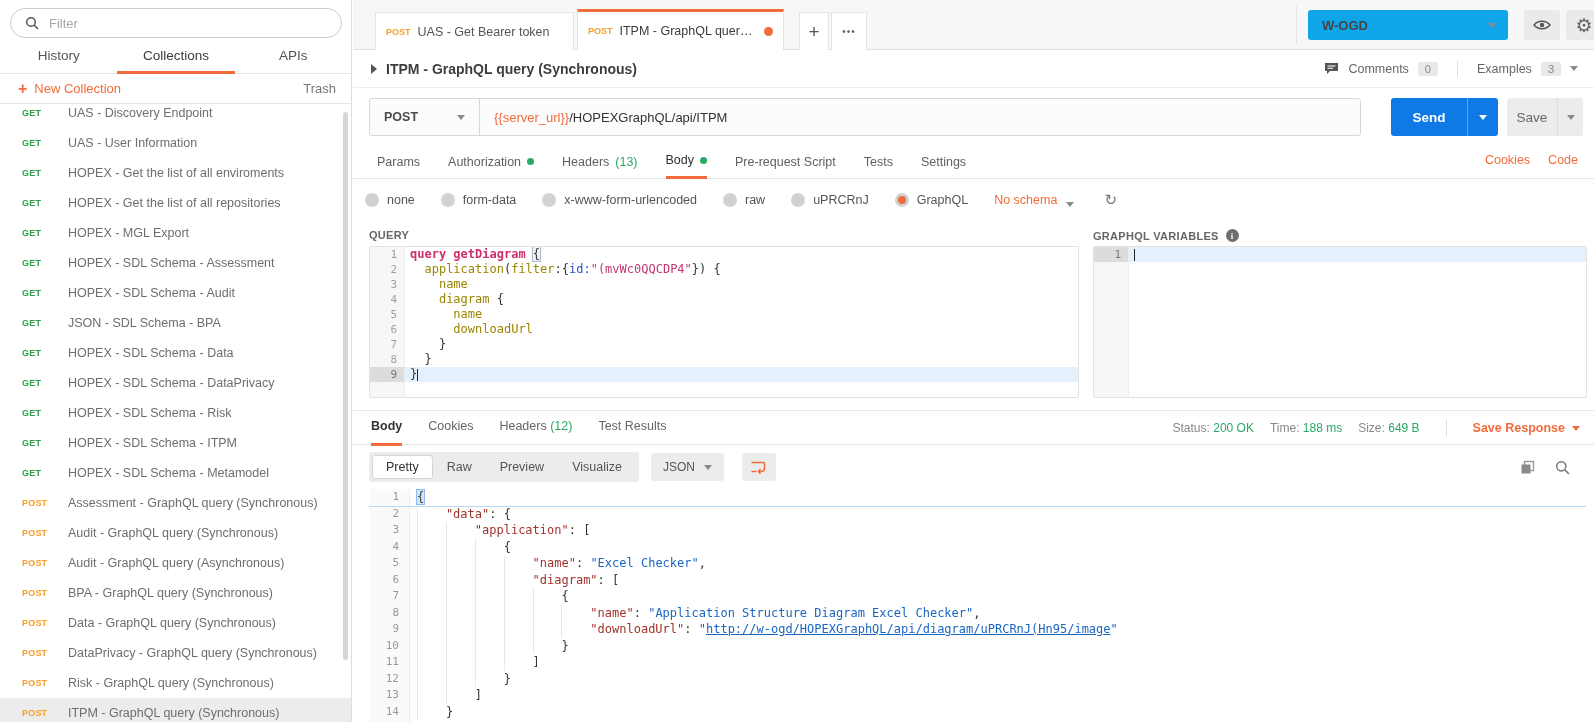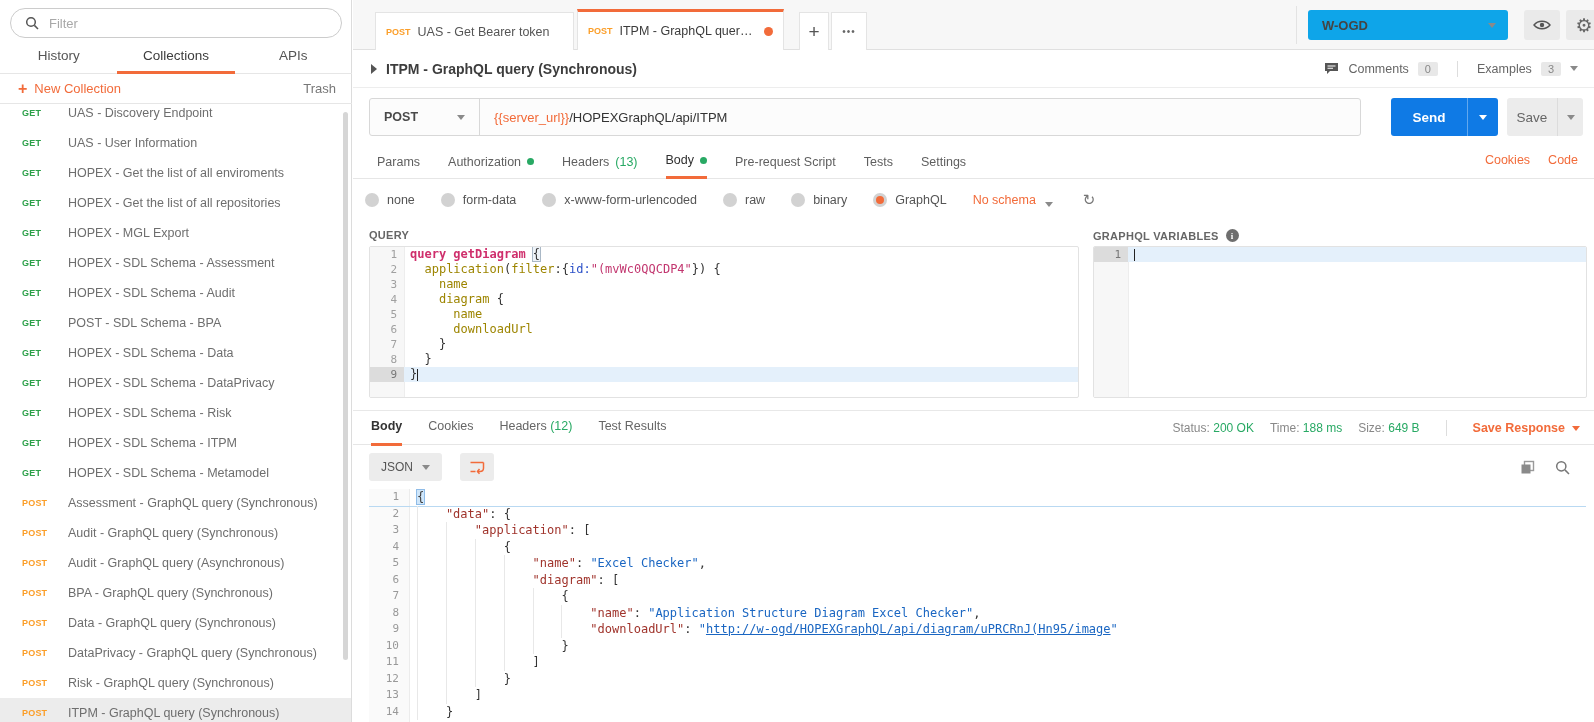--- a/index.html
+++ b/index.html
@@ -178,21 +178,21 @@
         <div class="side-item">
           <span class="method m-get">GET</span>
           <span class="item-label">HOPEX - SDL Schema - Assessment</span>
         </div>
         <div class="side-item">
           <span class="method m-get">GET</span>
           <span class="item-label">HOPEX - SDL Schema - Audit</span>
         </div>
         <div class="side-item">
           <span class="method m-get">GET</span>
-          <span class="item-label">POST - SDL Schema - BPA</span>
+          <span class="item-label">JSON - SDL Schema - BPA</span>
         </div>
         <div class="side-item">
           <span class="method m-get">GET</span>
           <span class="item-label">HOPEX - SDL Schema - Data</span>
         </div>
         <div class="side-item">
           <span class="method m-get">GET</span>
           <span class="item-label">HOPEX - SDL Schema - DataPrivacy</span>
         </div>
         <div class="side-item">
@@ -353,21 +353,21 @@
         <div class="mode">
           <span class="radio"></span>
           <span>x-www-form-urlencoded</span>
         </div>
         <div class="mode">
           <span class="radio"></span>
           <span>raw</span>
         </div>
         <div class="mode">
           <span class="radio"></span>
-          <span>binary</span>
+          <span>uPRCRnJ</span>
         </div>
         <div class="mode">
           <span class="radio on"></span>
           <span>GraphQL</span>
         </div>
         <div class="schema">
         <span>No schema</span>
         <span class="caret"></span>
       </div>
       <span class="refresh">↻</span>
@@ -437,20 +437,26 @@
         <span><span class="mlabel">Size:</span> <span class="mval">649 B</span></span>
         <span class="vsep"></span>
         <span class="saveresp">
           <span>Save Response</span>
           <span class="caret orange"></span>
         </span>
       </div>
     </div>
 
     <div class="resptoolbar">
+      <div class="seg" id="segmodes">
+          <div class="opt active">Pretty</div>
+          <div class="opt">Raw</div>
+          <div class="opt">Preview</div>
+          <div class="opt">Visualize</div>
+        </div>
       <div class="jsonsel">
         <span>JSON</span>
         <span class="caret"></span>
       </div>
       <div class="wrapbtn">
         <svg width="17" height="16" viewBox="0 0 17 16" fill="none" stroke="#f26b3a" stroke-width="1.5">
             <path d="M1.5 3.5h13"></path>
             <path d="M1.5 12.5h5"></path>
             <path d="M14.5 3.5v5.5c0 2-1.5 3.5-3.5 3.5H8.5"></path>
             <path d="M10.5 10 8.5 12.5l2 2.2"></path>

